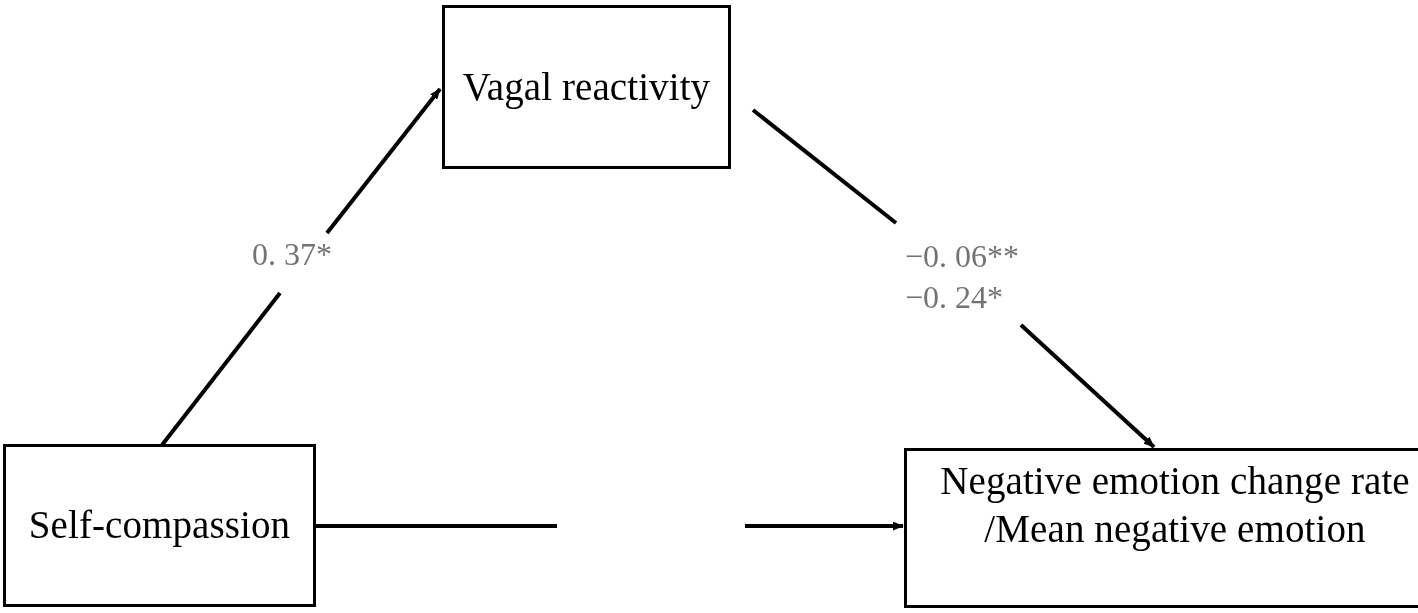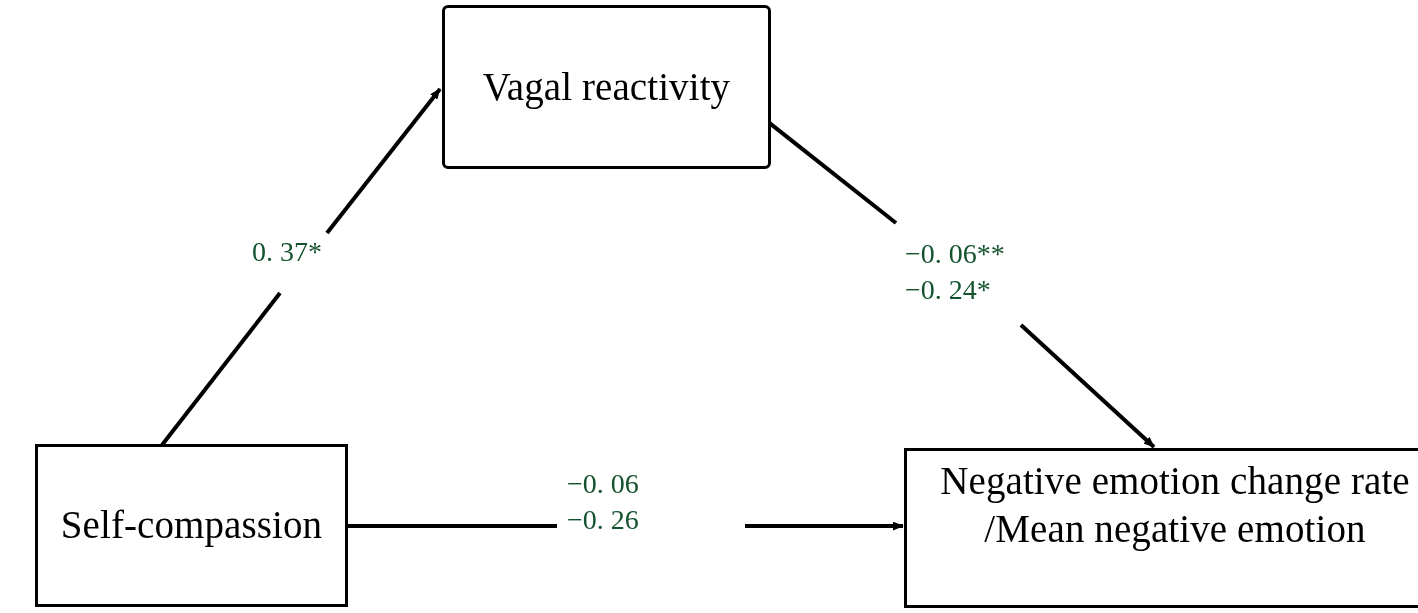--- a/index.html
+++ b/index.html
@@ -36,47 +36,45 @@
   .node-label {
     font-size: 39px;
     line-height: 1.14;
     letter-spacing: 0.1px;
     white-space: pre-line;
     color: #000000;
   }
   #node-vagal {
     left: 442px;
     top: 5px;
-    width: 329px;
+    width: 289px;
     height: 164px;
-    border-radius: 6px;
   }
   #node-selfcomp {
     left: 3px;
     top: 444px;
     width: 313px;
     height: 163px;
-    margin-left: 32px;
   }
   #node-outcome {
     left: 904px;
     top: 448px;
     width: 542px;
     height: 160px;
     align-items: flex-start;
     padding-top: 6px;
   }
   #node-outcome .node-label {
     line-height: 1.22;
   }
   .edge-label {
     position: absolute;
-    font-size: 28px;
+    font-size: 32px;
     line-height: 1.28;
-    color: #14532d;
+    color: #737373;
     white-space: pre-line;
     background: #ffffff;
     padding: 0 4px;
   }
   #label-a {
     left: 248px;
     top: 234px;
   }
   #label-b {
     left: 901px;
@@ -127,16 +125,14 @@
   <div class="node-box" id="node-outcome">
     <span class="node-label">Negative emotion change rate
 /Mean negative emotion</span>
   </div>
 
   <div class="edge-label" id="label-a">0. 37*</div>
 
   <div class="edge-label" id="label-b">−0. 06**
 −0. 24*</div>
 
-  <div class="edge-label" id="label-c">−0. 06
-−0. 26</div>
 
 </div>
 
 </body></html>

